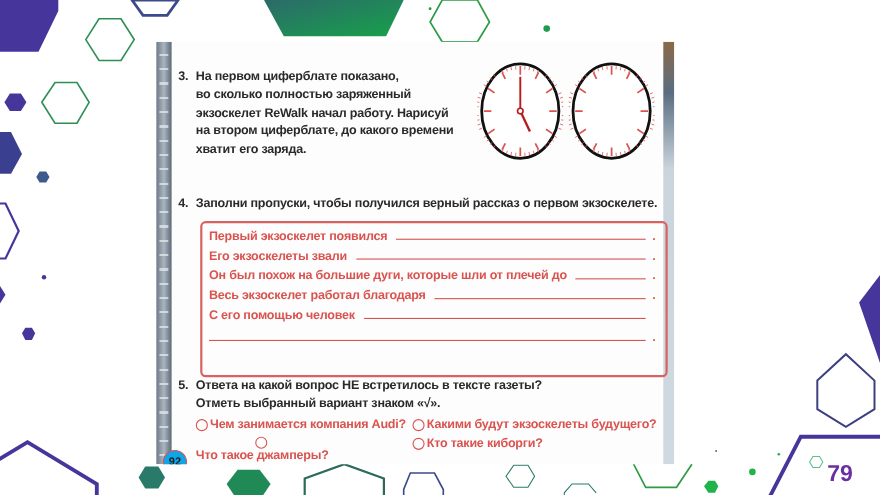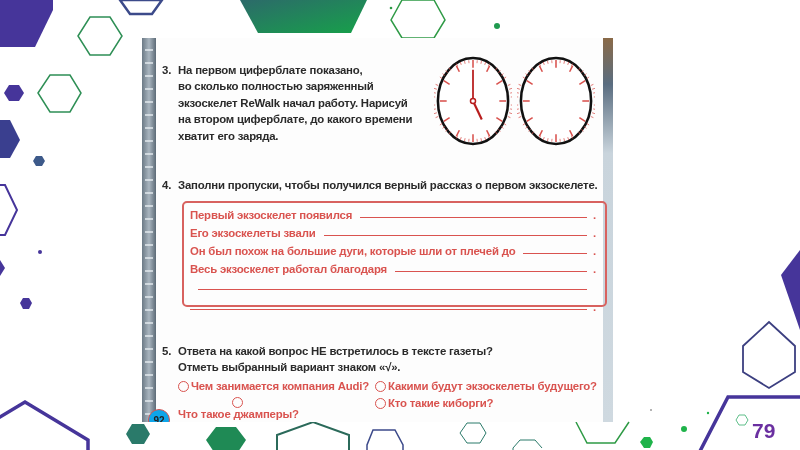--- a/index.html
+++ b/index.html
@@ -9,21 +9,21 @@
   .strip-left { position:absolute; left:0; top:0; width:14px; height:100%; background:linear-gradient(90deg,#6c7a86,#a9b5bf 50%,#5d6b77); }
   .strip-left::after { content:""; position:absolute; left:3px; top:0; width:8px; height:100%;
     background:repeating-linear-gradient(180deg, transparent 0 11px, #e8eef2 11px 13px); opacity:.7; }
   .strip-right { position:absolute; right:0; top:0; width:10px; height:100%; background:linear-gradient(180deg,#8a6a48 0,#5a6d80 12%,#c9d4dc 30%,#cfd9e0 100%); }
   .content { position:absolute; left:20px; top:0; right:16px; bottom:0; color:#2a2a2a; }
   .task { position:absolute; font-size:11.4px; font-weight:bold; line-height:16.4px; letter-spacing:-0.2px; }
   .task .num { position:absolute; left:0; top:0; }
   .task .body { padding-left:16px; }
   .task .line { white-space:nowrap; }
   .clock { position:absolute; }
-  .fill-box { position:absolute; left:20px; top:163px; width:425px; height:106px; border:2px solid #d8625f; border-radius:5px; box-sizing:border-box; }
+  .fill-box { position:absolute; left:20px; top:163px; width:425px; height:142px; border:2px solid #d8625f; border-radius:5px; box-sizing:border-box; }
   .fill-row { position:absolute; left:6px; right:6px; height:16px; font-size:11.4px; color:#d9534f; font-weight:bold; white-space:nowrap; display:flex; align-items:flex-end; letter-spacing:-0.2px; }
   .fill-row .blank { flex:1; border-bottom:1.2px solid #d9534f; margin:0 6px 3px 8px; height:1px; }
   .fill-row .dot { width:6px; }
   .options { position:absolute; left:16px; top:342px; width:440px; font-size:11.4px; color:#d9534f; font-weight:bold; letter-spacing:-0.2px; }
   .opt { position:absolute; white-space:nowrap; display:flex; align-items:center; }
   .radio { width:11px; height:11px; border:1.4px solid #d9534f; border-radius:50%; margin-right:2px; box-sizing:border-box; }
   .page-badge { position:absolute; left:6px; top:371px; width:22px; height:22px; border-radius:50%; background:#0ea5e9; border:1.5px solid #d9534f; color:#222; font-size:10px; font-weight:bold; text-align:center; line-height:22px; box-sizing:border-box; }
   .page-number { position:absolute; left:752px; top:419px; font-size:21px; font-weight:bold; color:#6a2fa0; font-family:"Liberation Sans", sans-serif; }
 </style>
 </head>
@@ -252,20 +252,21 @@
         <span>Он был похож на большие дуги, которые шли от плечей до</span>
         <span class="blank"></span>
         <span class="dot">.</span>
       </div>
       <div class="fill-row" style="top:56px;align-items:flex-end;">
         <span>Весь экзоскелет работал благодаря</span>
         <span class="blank"></span>
         <span class="dot">.</span>
       </div>
       <div class="fill-row" style="top:74px;">
+        <span>С его помощью человек</span>
         <span class="blank"></span>
         <span class="dot"></span>
       </div>
       <div class="fill-row" style="top:94px;">
         <span></span>
         <span class="blank" style="margin-left:0;"></span>
         <span class="dot">.</span>
       </div>
     </div>
 

